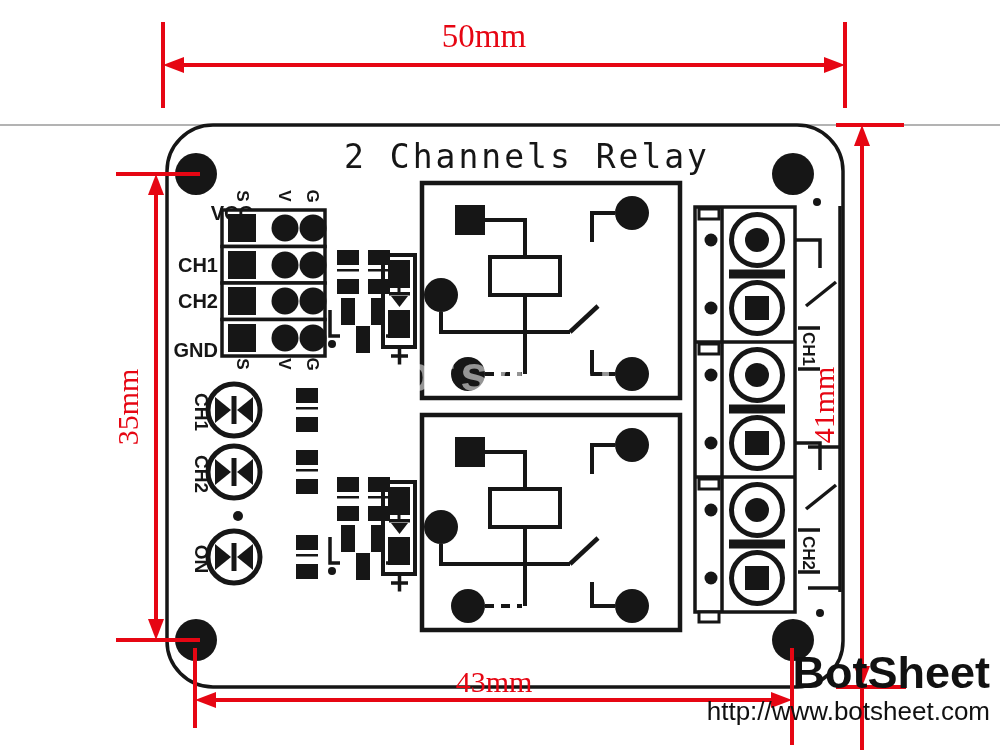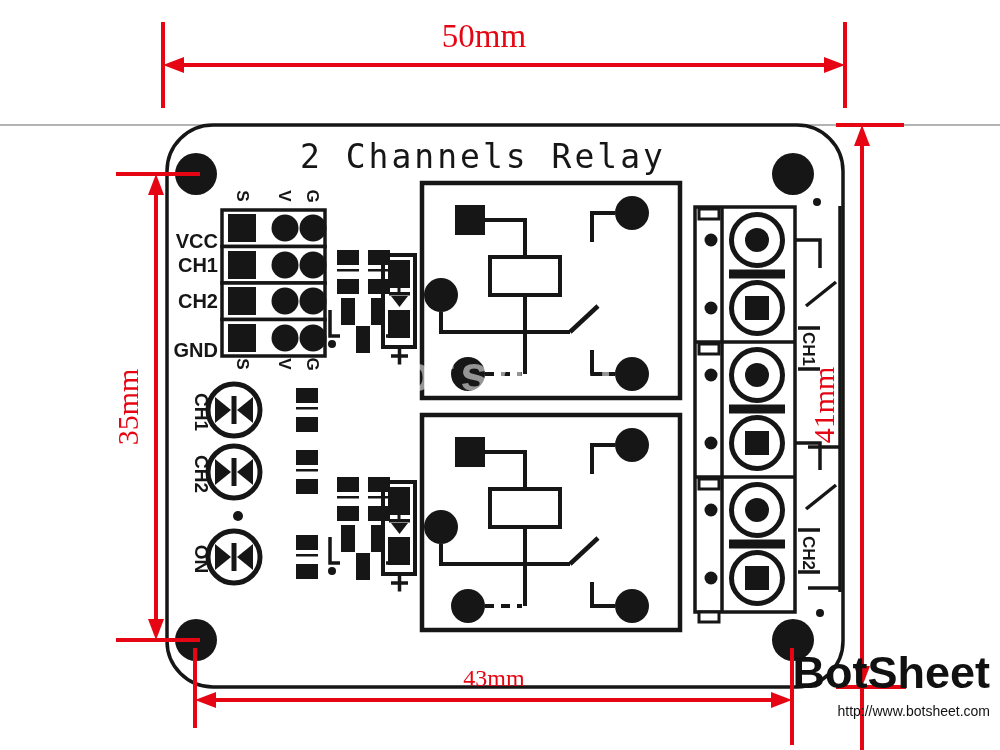--- a/index.html
+++ b/index.html
@@ -1,36 +1,36 @@
 <!DOCTYPE html>
 <html><head>
 <meta charset="utf-8">
 <style>
   html,body{margin:0;padding:0;background:#fff;}
   #stage{position:relative;width:1000px;height:750px;background:#ffffff;overflow:hidden;
          font-family:"Liberation Sans",sans-serif;}
   #drawing{position:absolute;left:0;top:0;}
   .txt{position:absolute;white-space:nowrap;}
   .title{font-family:"DejaVu Sans Mono",monospace;font-size:33px;color:#161616;
-         letter-spacing:3px;text-align:left;}
+         letter-spacing:3px;text-align:right;}
   .pinlbl{font-size:20px;font-weight:bold;color:#161616;text-align:right;}
   .collbl{font-size:17px;font-weight:bold;color:#161616;text-align:center;
           transform:rotate(90deg);transform-origin:center;}
   .rot90{transform:rotate(90deg);transform-origin:center;}
   .rotm90{transform:rotate(-90deg);transform-origin:center;}
   .ledlbl{font-size:19px;font-weight:bold;color:#161616;text-align:center;}
   .chlbl{font-size:17px;font-weight:bold;color:#161616;text-align:center;}
   .dim{font-family:"Liberation Serif",serif;color:#e60613;text-align:center;}
   .dim50{font-size:33px;}
   .dimv{font-size:30px;}
-  .dim43{font-size:24px;}
+  .dim43{font-size:30px;}
   .wmark{font-size:50px;font-weight:bold;color:rgba(255,255,255,0.55);
          letter-spacing:6px;text-align:center;}
   .brand-name{font-size:45px;font-weight:bold;color:#111;line-height:46px;}
-  .brand-url{font-size:14px;color:#111;line-height:30px;}
+  .brand-url{font-size:26px;color:#111;line-height:30px;}
   .brand-wrap{text-align:right;}
 </style>
 </head>
 <body>
 
 <div id="stage">
 
 <svg id="drawing" width="1000" height="750" viewBox="0 0 1000 750">
   <defs>
 
@@ -203,21 +203,21 @@
       <line x1="792" y1="648" x2="792" y2="745"></line>
       <line x1="212" y1="700" x2="775" y2="700"></line>
       <polygon points="195,700 216,692 216,708" stroke="none"></polygon>
       <polygon points="792,700 771,692 771,708" stroke="none"></polygon>
     </g>
   </g>
 </svg>
 
 <div class="txt title" style="left:300px;top:137px;width:410px;">2 Channels Relay</div>
 
-<div class="txt pinlbl" style="left:170px;top:230px;width:48px;">VCC</div>
+<div class="txt pinlbl" style="left:170px;top:202px;width:48px;padding-left:35px;">VCC</div>
 <div class="txt pinlbl" style="left:170px;top:254px;width:48px;">CH1</div>
 <div class="txt pinlbl" style="left:170px;top:290px;width:48px;">CH2</div>
 <div class="txt pinlbl" style="left:170px;top:327px;width:48px;margin-top:12px;">GND</div>
 
 <div class="txt collbl" style="left:232px;top:186px;width:20px;">S</div>
 <div class="txt collbl" style="left:274px;top:186px;width:20px;">V</div>
 <div class="txt collbl" style="left:302px;top:186px;width:20px;">G</div>
 
 <div class="txt collbl" style="left:232px;top:354px;width:20px;">S</div>
 <div class="txt collbl" style="left:274px;top:354px;width:20px;">V</div>

